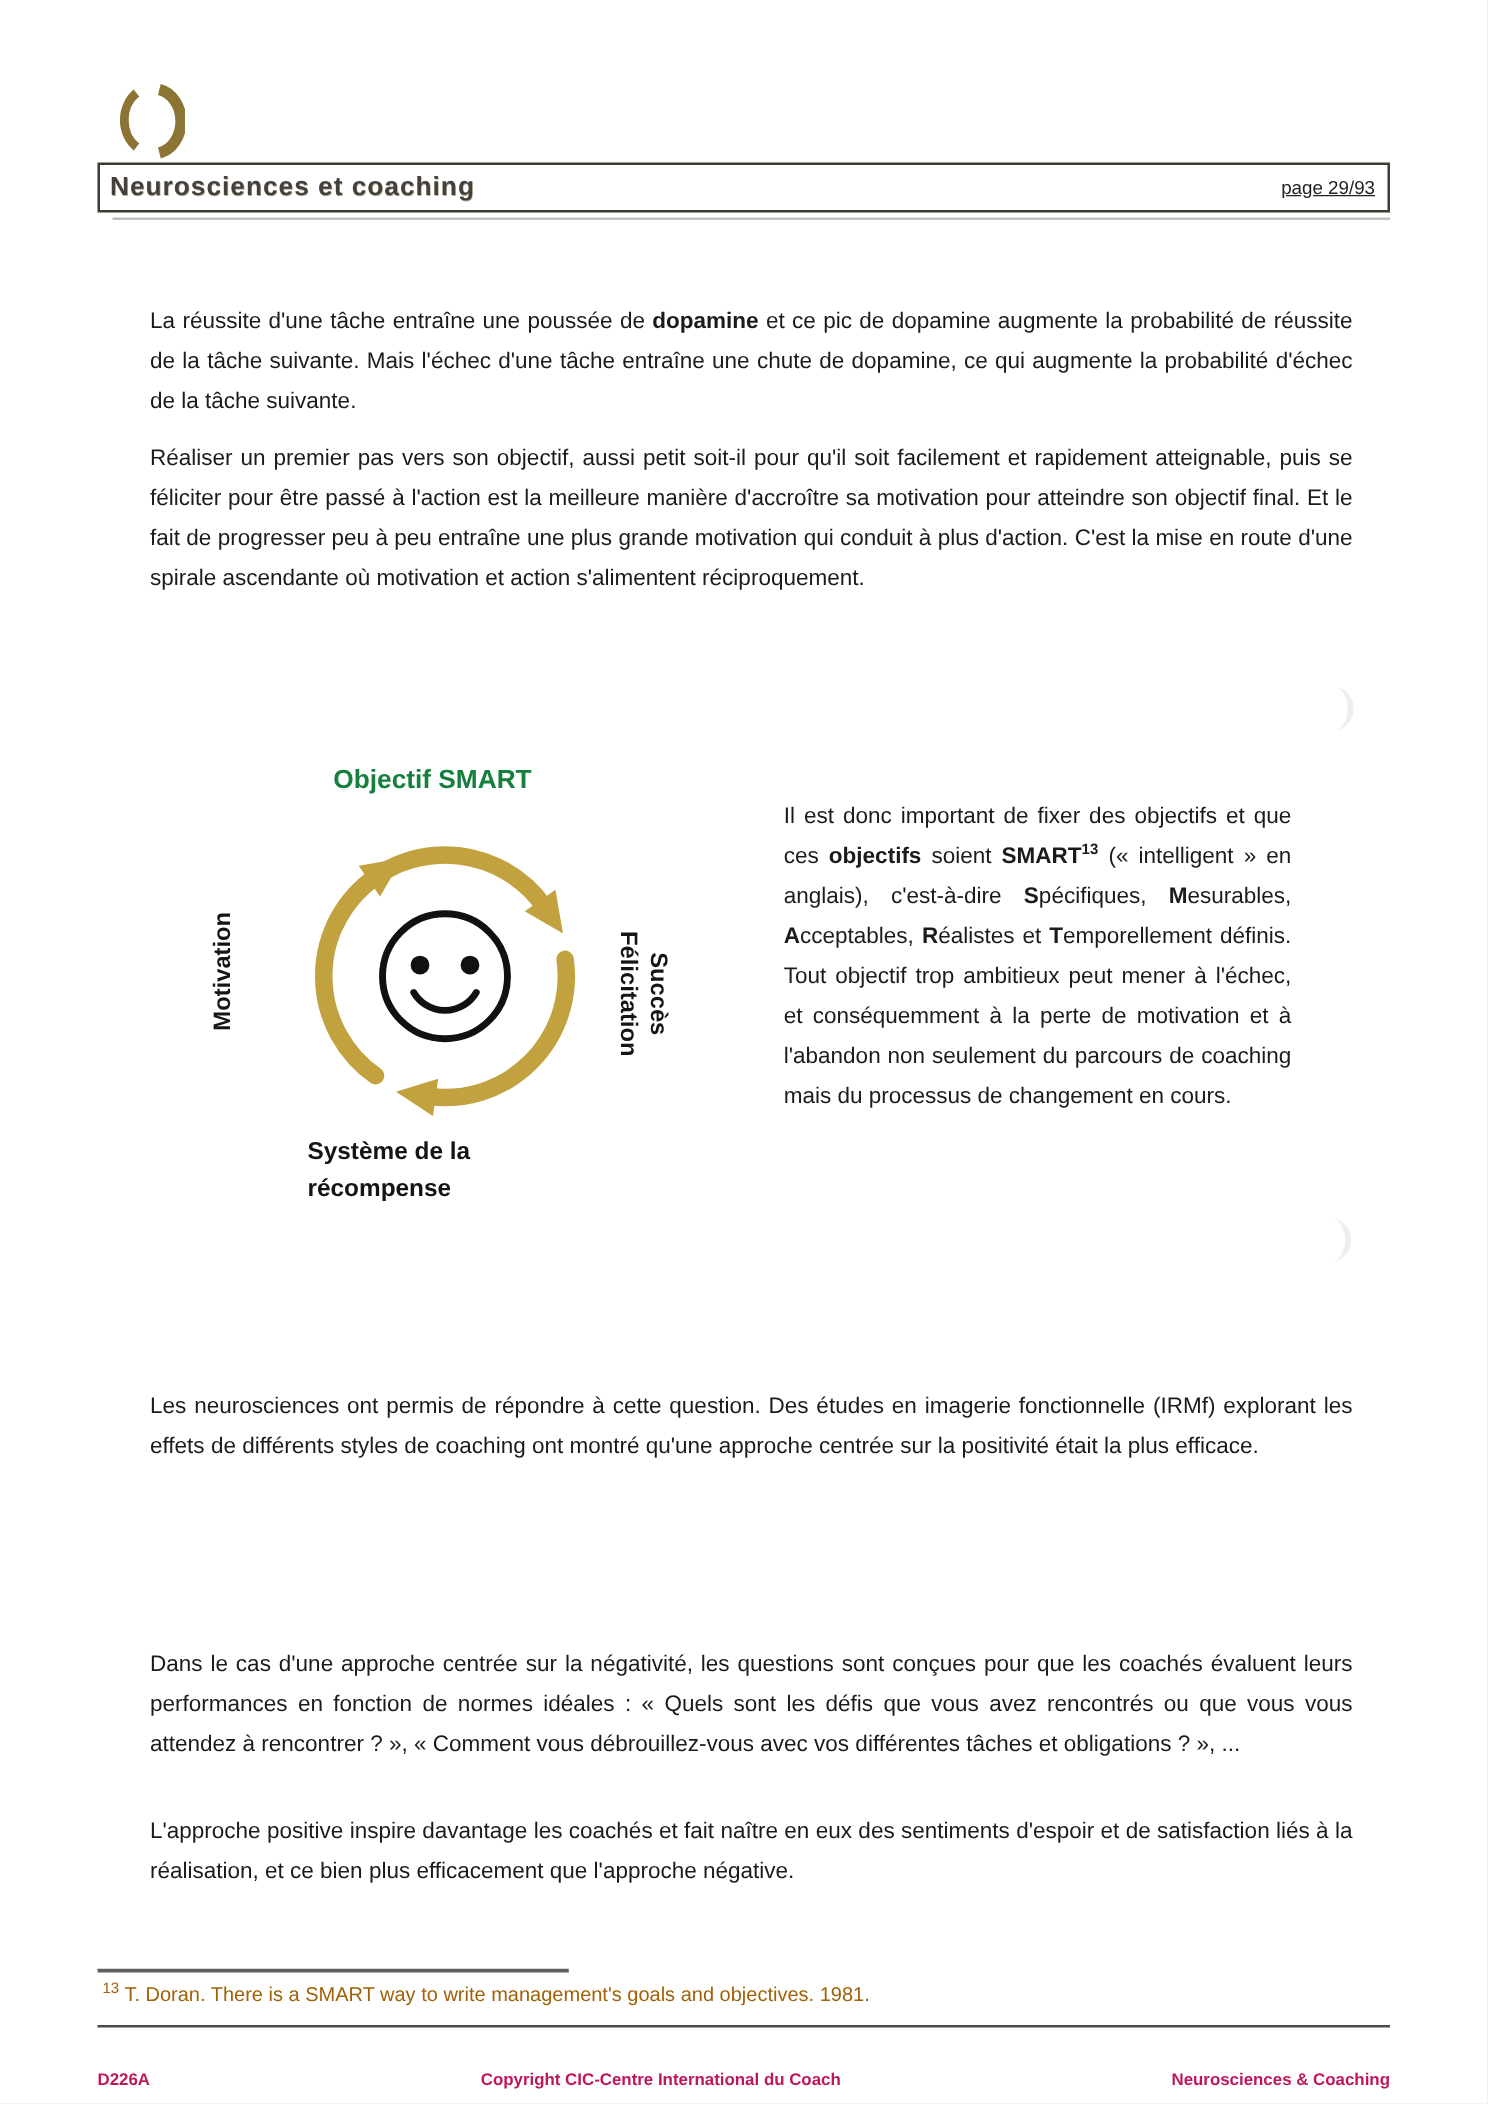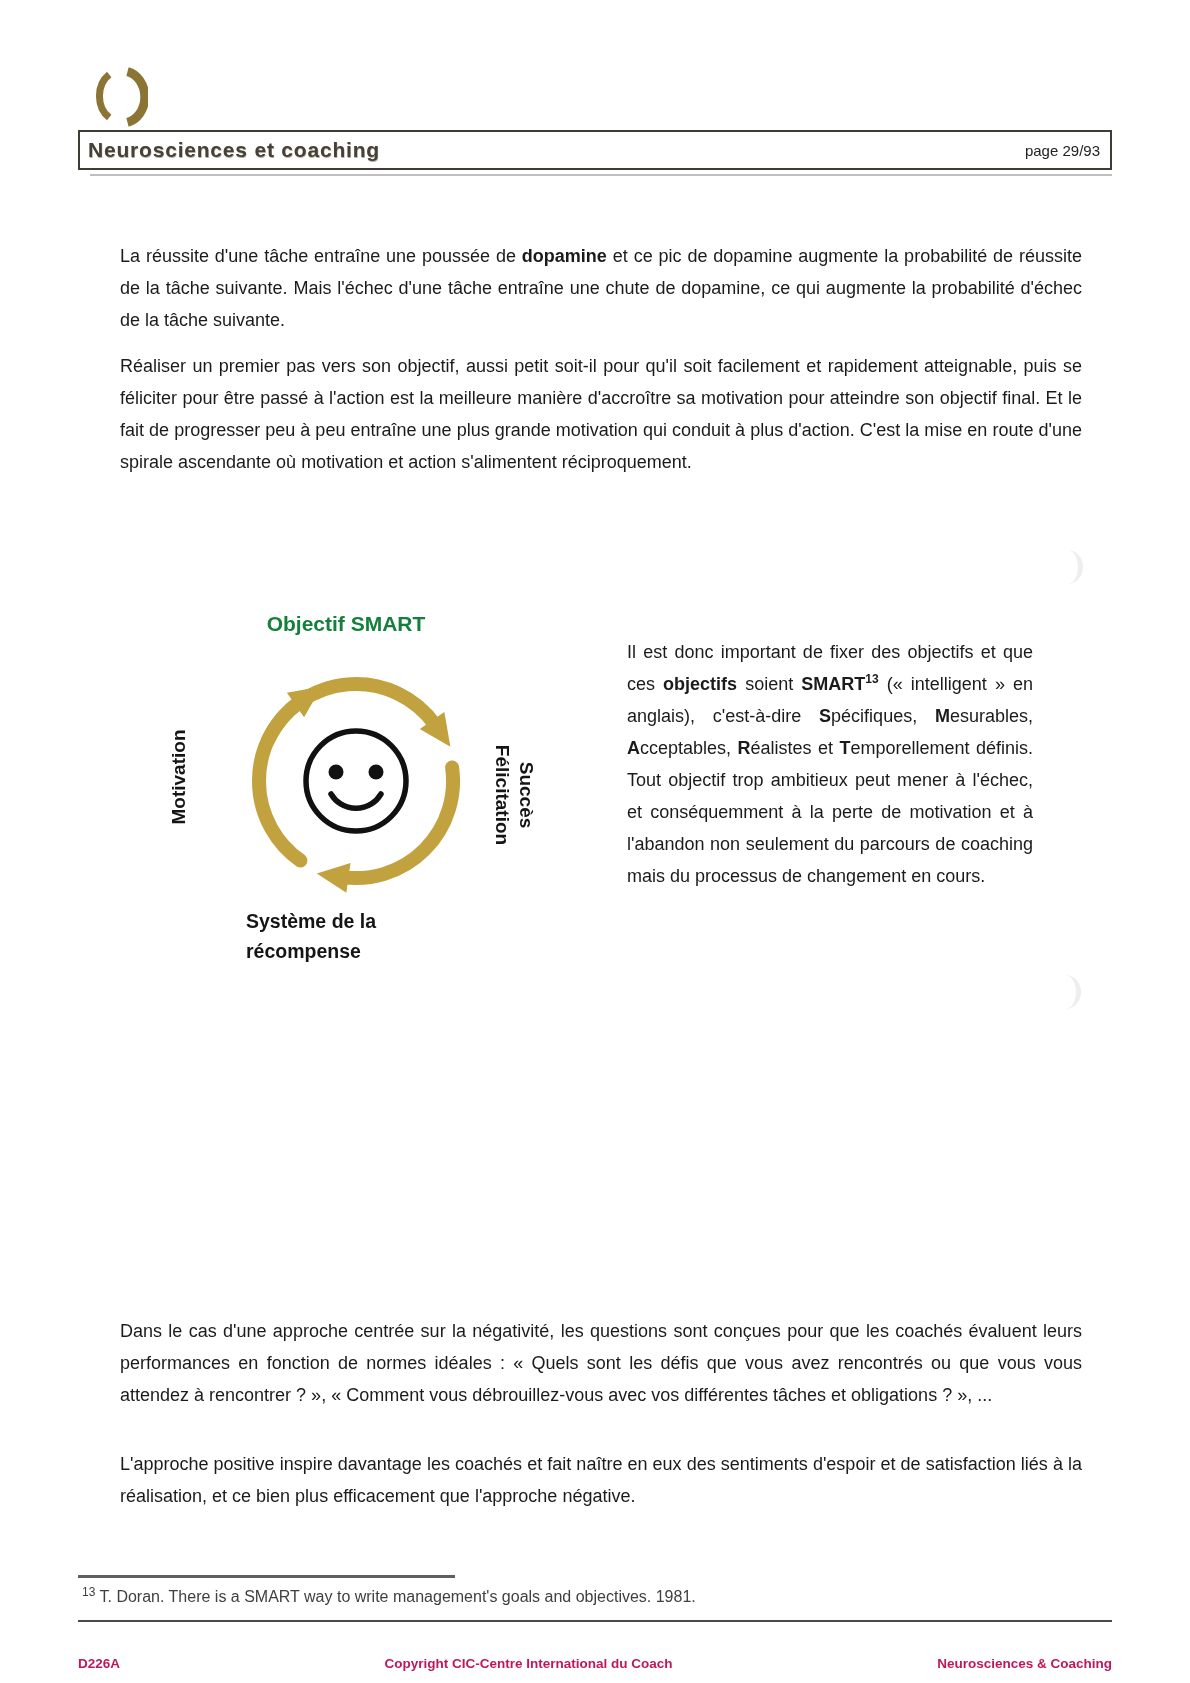--- a/index.html
+++ b/index.html
@@ -15,21 +15,21 @@
   .header-box{
     position:absolute;left:78px;top:130px;width:1034px;height:40px;
     border:2px solid #3f3b35;box-sizing:border-box;
     display:flex;align-items:center;justify-content:space-between;
     padding:0 10px 0 8px;background:#fff;
   }
   .header-title{
     font-size:21px;font-weight:700;color:#46403a;letter-spacing:0.8px;
     text-shadow:0.5px 0.5px 0.5px rgba(120,105,70,0.55);
   }
-  .header-page{font-size:15px;color:#222;}
+  .header-page{font-size:15px;color:#222;text-decoration:underline;}
   .header-underline{
     position:absolute;left:90px;top:174px;width:1022px;height:2px;
     background:#8a8a8a;opacity:0.55;
   }
   
   .para{
     position:absolute;left:120px;width:962px;
     font-size:18px;line-height:32px;text-align:justify;color:#1b1b1b;
   }
   .b{font-weight:700;}
@@ -60,21 +60,21 @@
   }
   
   .section-heading{
     position:absolute;left:120px;top:1044px;width:900px;
     font-size:18.5px;font-weight:700;color:#4f4538;
   }
   
   .footnote-divider{position:absolute;left:78px;top:1575px;width:377px;height:3px;background:#5f5f5f;}
   .footnote{
     position:absolute;left:82px;top:1588px;width:980px;
-    font-size:16px;color:#404040;
+    font-size:16px;color:#a16207;
   }
   .footer-divider{position:absolute;left:78px;top:1620px;width:1034px;height:2px;background:#4a4a4a;}
   .footer{
     position:absolute;left:78px;top:1632px;width:1034px;
     display:flex;justify-content:space-between;align-items:flex-start;
     font-size:13.5px;font-weight:600;color:#be185d;margin-top:24px;
   }
   
   .artifact{
     position:absolute;width:26px;height:34px;
@@ -133,20 +133,21 @@
   </div>
 
   <div class="label-bottom">
     <div>Système de la</div>
     <div>récompense</div>
   </div>
 
   <div class="smart-col"><span>Il est donc important de fixer des objectifs et que ces </span><span class="b">objectifs</span><span> soient </span><span class="b">SMART</span><sup class="b">13</sup><span> (« intelligent » en anglais), c'est-à-dire </span><span class="b">S</span><span>pécifiques, </span><span class="b">M</span><span>esurables, </span><span class="b">A</span><span>cceptables, </span><span class="b">R</span><span>éalistes et </span><span class="b">T</span><span>emporellement définis. Tout objectif trop ambitieux peut mener à l'échec, et conséquemment à la perte de motivation et à l'abandon non seulement du parcours de coaching mais du processus de changement en cours.</span></div>
 
 
+  <p class="para" style="top:1090px;">Les neurosciences ont permis de répondre à cette question. Des études en imagerie fonctionnelle (IRMf) explorant les effets de différents styles de coaching ont montré qu'une approche centrée sur la positivité était la plus efficace.</p>
   <p class="para" style="top:1297px;">Dans le cas d'une approche centrée sur la négativité, les questions sont conçues pour que les coachés évaluent leurs performances en fonction de normes idéales : « Quels sont les défis que vous avez rencontrés ou que vous vous attendez à rencontrer ? », « Comment vous débrouillez-vous avec vos différentes tâches et obligations ? », ...</p>
   <p class="para" style="top:1430px;">L'approche positive inspire davantage les coachés et fait naître en eux des sentiments d'espoir et de satisfaction liés à la réalisation, et ce bien plus efficacement que l'approche négative.</p>
 
   <div class="footnote-divider"></div>
   <div class="footnote"><sup>13</sup><span> T. Doran. There is a SMART way to write management's goals and objectives. 1981.</span></div>
 
   <div class="footer-divider"></div>
   <div class="footer">
     <span>D226A</span>
     <span>Copyright CIC-Centre International du Coach</span>

